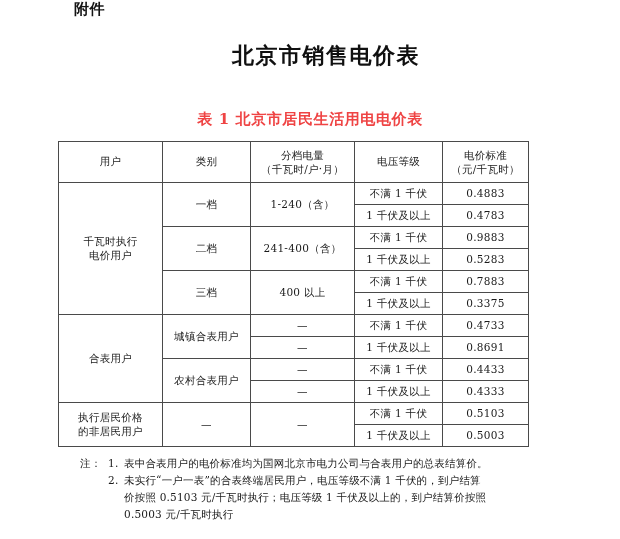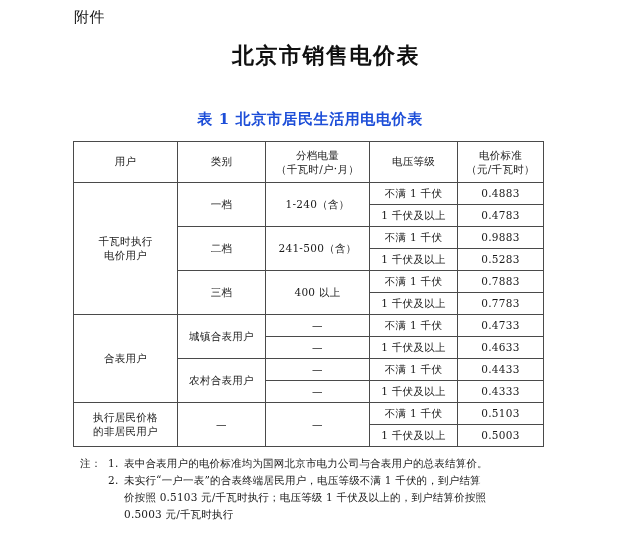--- a/index.html
+++ b/index.html
@@ -20,23 +20,23 @@
     position: relative;
     width: 620px;
     height: 539px;
     box-sizing: border-box;
   }
 
   
   .attach-label {
     position: absolute;
     left: 74px;
-    top: 8px;
+    top: 0;
     font-family: "DejaVu Sans", "Liberation Sans", sans-serif;
-    font-weight: normal;
+    font-weight: bold;
     font-size: 15px;
     letter-spacing: 0.5px;
     color: #141414;
   }
 
   
   .main-title {
     position: absolute;
     left: 16px;
     top: 41px;
@@ -53,27 +53,27 @@
   .sub-title {
     position: absolute;
     left: 0;
     top: 110px;
     width: 620px;
     text-align: center;
     font-family: "DejaVu Serif", "Liberation Serif", serif;
     font-weight: bold;
     font-size: 15px;
     letter-spacing: 0.6px;
-    color: #1d4ed8;
+    color: #ef4444;
   }
 
   
   .tariff-table {
     position: absolute;
-    left: 73px;
+    left: 58px;
     top: 141px;
     width: 470px;
     border-collapse: collapse;
     table-layout: fixed;
     font-size: 10.5px;
     color: #1a1a1a;
   }
   .tariff-table td, .tariff-table th {
     border: 1px solid #4a4a4a;
     text-align: center;
@@ -185,51 +185,51 @@
         <td>不满 1 千伏</td>
         <td class="num">0.4883</td>
       </tr>
       <tr>
         <td>1 千伏及以上</td>
         <td class="num">0.4783</td>
       </tr>
 
       <tr>
         <td rowspan="2">二档</td>
-        <td rowspan="2" class="num">241-500（含）</td>
+        <td rowspan="2" class="num">241-400（含）</td>
         <td>不满 1 千伏</td>
         <td class="num">0.9883</td>
       </tr>
       <tr>
         <td>1 千伏及以上</td>
         <td class="num">0.5283</td>
       </tr>
 
       <tr>
         <td rowspan="2">三档</td>
         <td rowspan="2" class="num">400 以上</td>
         <td>不满 1 千伏</td>
         <td class="num">0.7883</td>
       </tr>
       <tr>
         <td>1 千伏及以上</td>
-        <td class="num">0.7783</td>
+        <td class="num">0.3375</td>
       </tr>
 
       <tr>
         <td rowspan="4">合表用户</td>
         <td rowspan="2">城镇合表用户</td>
         <td class="dash">—</td>
         <td>不满 1 千伏</td>
         <td class="num">0.4733</td>
       </tr>
       <tr>
         <td class="dash">—</td>
         <td>1 千伏及以上</td>
-        <td class="num">0.4633</td>
+        <td class="num">0.8691</td>
       </tr>
       <tr>
         <td rowspan="2">农村合表用户</td>
         <td class="dash">—</td>
         <td>不满 1 千伏</td>
         <td class="num">0.4433</td>
       </tr>
       <tr>
         <td class="dash">—</td>
         <td>1 千伏及以上</td>

